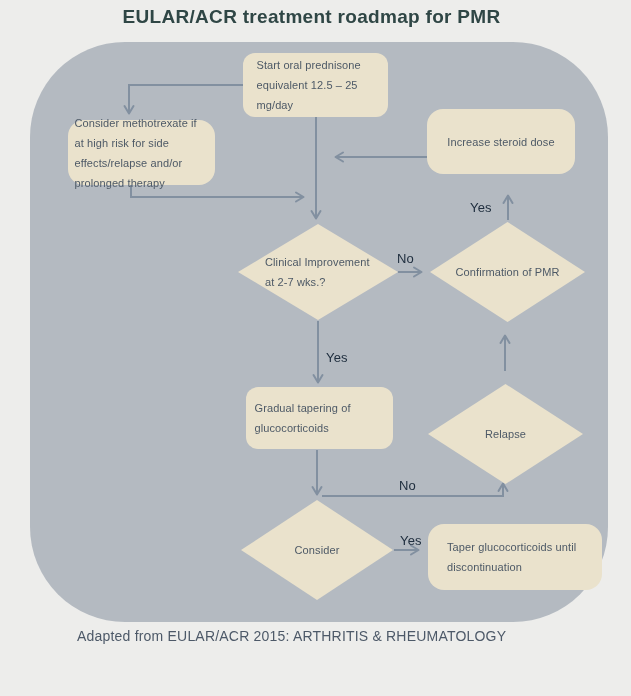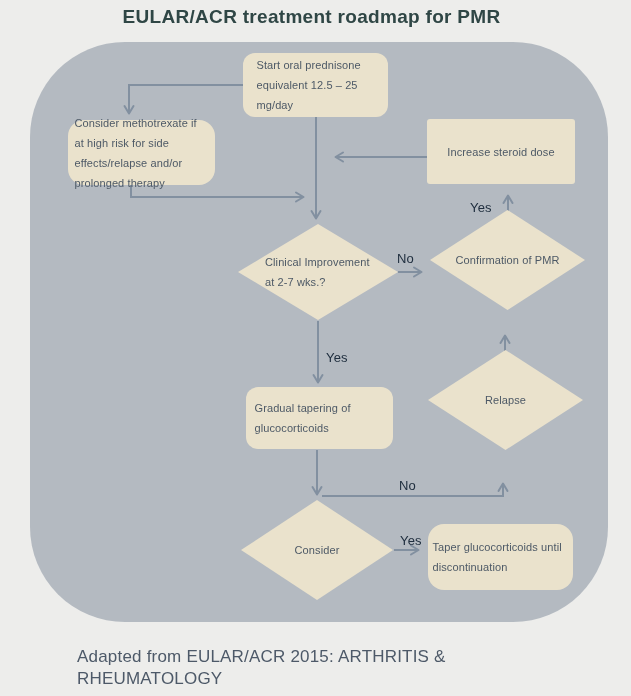--- a/index.html
+++ b/index.html
@@ -31,22 +31,22 @@
   .diamond{clip-path:polygon(50% 0,100% 50%,50% 100%,0 50%)}
   .node-text{
     font-size:11px;line-height:20px;text-align:left;color:var(--node-text);
     letter-spacing:.1px;
   }
   .edge-label{
     position:absolute;font-size:13px;font-weight:400;color:var(--label-text);
     letter-spacing:.2px;
   }
   .caption{
-    position:absolute;left:77px;top:646px;width:500px;
-    font-size:17px;line-height:21.5px;color:var(--caption-text);letter-spacing:.2px;
+    position:absolute;left:77px;top:626px;width:500px;
+    font-size:14px;line-height:21.5px;color:var(--caption-text);letter-spacing:.2px;
   }
   .caption span{display:block}
 </style>
 </head>
 <body>
 
 <div class="title">EULAR/ACR treatment roadmap for PMR</div>
 
 <div class="panel"></div>
 
@@ -70,45 +70,45 @@
 </svg>
 
 <div class="box" style="left:243px;top:53px;width:145px;height:64px;border-radius:12px">
   <span class="node-text" style="max-width:118px">Start oral prednisone equivalent 12.5 – 25 mg/day</span>
 </div>
 
 <div class="box" style="left:68px;top:120px;width:147px;height:65px;border-radius:16px">
   <span class="node-text" style="max-width:134px">Consider methotrexate if at high risk for side effects/relapse and/or prolonged therapy</span>
 </div>
 
-<div class="box" style="left:427px;top:119px;width:148px;height:65px;border-radius:3px">
+<div class="box" style="left:427px;top:109px;width:148px;height:65px;border-radius:16px">
   <span class="node-text" style="max-width:110px">Increase steroid dose</span>
 </div>
 
 <div class="diamond" style="left:238px;top:224px;width:160px;height:96px">
   <span class="node-text" style="max-width:106px">Clinical Improvement at 2-7 wks.?</span>
 </div>
 
-<div class="diamond" style="left:430px;top:210px;width:155px;height:100px">
+<div class="diamond" style="left:430px;top:222px;width:155px;height:100px">
   <span class="node-text" style="max-width:112px">Confirmation of PMR</span>
 </div>
 
 <div class="box" style="left:246px;top:387px;width:147px;height:62px;border-radius:12px">
   <span class="node-text" style="max-width:130px">Gradual tapering of glucocorticoids</span>
 </div>
 
-<div class="diamond" style="left:428px;top:350px;width:155px;height:100px">
+<div class="diamond" style="left:428px;top:384px;width:155px;height:100px">
   <span class="node-text" style="max-width:110px">Relapse</span>
 </div>
 
 <div class="diamond" style="left:241px;top:500px;width:152px;height:100px">
   <span class="node-text" style="max-width:110px">Consider</span>
 </div>
 
-<div class="box" style="left:428px;top:524px;width:145px;height:66px;border-radius:16px">
+<div class="box" style="left:428px;top:524px;width:174px;height:66px;border-radius:16px">
   <span class="node-text" style="max-width:136px">Taper glucocorticoids until discontinuation</span>
 </div>
 
 <div class="edge-label" style="left:397px;top:251px">No</div>
 <div class="edge-label" style="left:470px;top:200px">Yes</div>
 <div class="edge-label" style="left:326px;top:350px">Yes</div>
 <div class="edge-label" style="left:399px;top:478px">No</div>
 <div class="edge-label" style="left:400px;top:533px">Yes</div>
 
 <div class="caption">

